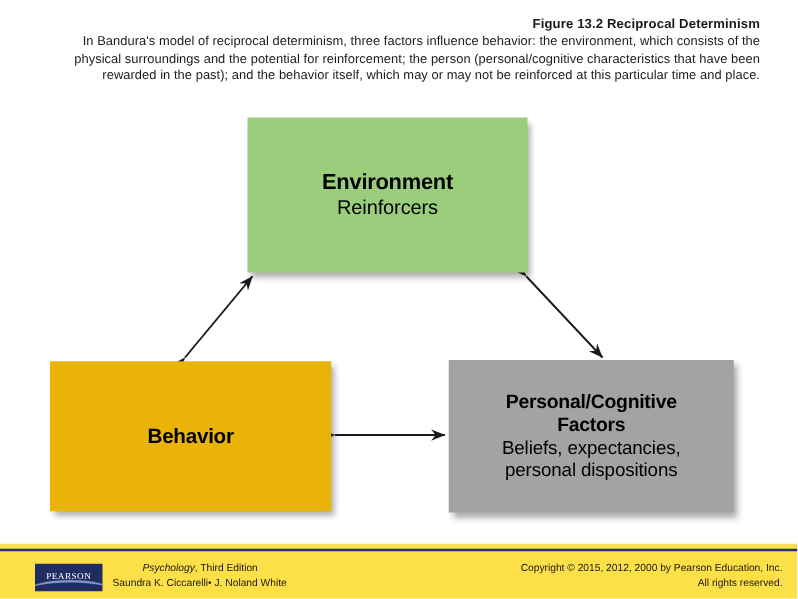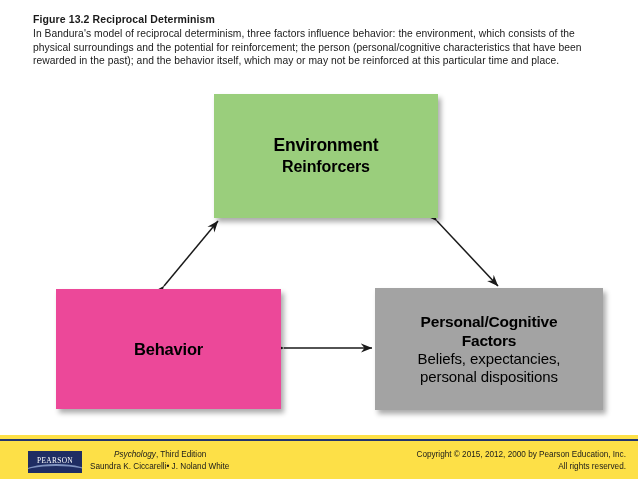--- a/index.html
+++ b/index.html
@@ -16,41 +16,42 @@
     overflow: hidden;
     position: relative;
   }
 
   
   #caption {
     position: absolute;
     left: 33px;
     top: 13px;
     width: 575px;
+    text-align: right;
   }
   #caption .cap-title {
     font-size: 10.5px;
     font-weight: bold;
     line-height: 13.5px;
     letter-spacing: 0.1px;
     color: #1a1a1a;
   }
   #caption .cap-body {
     font-size: 10.3px;
     font-weight: normal;
     line-height: 13.6px;
     letter-spacing: 0.05px;
     color: #1a1a1a;
     margin-top: 0.5px;
   }
 
   
   #diagram {
     position: absolute;
-    left: 16px;
+    left: 0;
     top: 0;
     width: 584px;
     height: 435px;
   }
   #arrow-layer {
     position: absolute;
     left: 0;
     top: 0;
     width: 638px;
     height: 435px;
@@ -78,29 +79,29 @@
 
   
   #node-environment {
     left: 198px;
     top: 94px;
     width: 224px;
     height: 124px;
     background: #9ace7c;
   }
   #node-environment .line-strong { font-size: 17.5px; line-height: 21px; }
-  #node-environment .line-light  { font-size: 16px;   line-height: 21px; font-weight: bold; }
+  #node-environment .line-light  { font-size: 16px;   line-height: 21px; }
 
   
   #node-behavior {
     left: 40px;
     top: 289px;
     width: 225px;
     height: 120px;
-    background: #ec4899;
+    background: #eab308;
   }
   #node-behavior .line-strong { font-size: 16.5px; line-height: 20px; }
 
   
   #node-personal {
     left: 359px;
     top: 288px;
     width: 228px;
     height: 122px;
     background: #a3a3a3;

